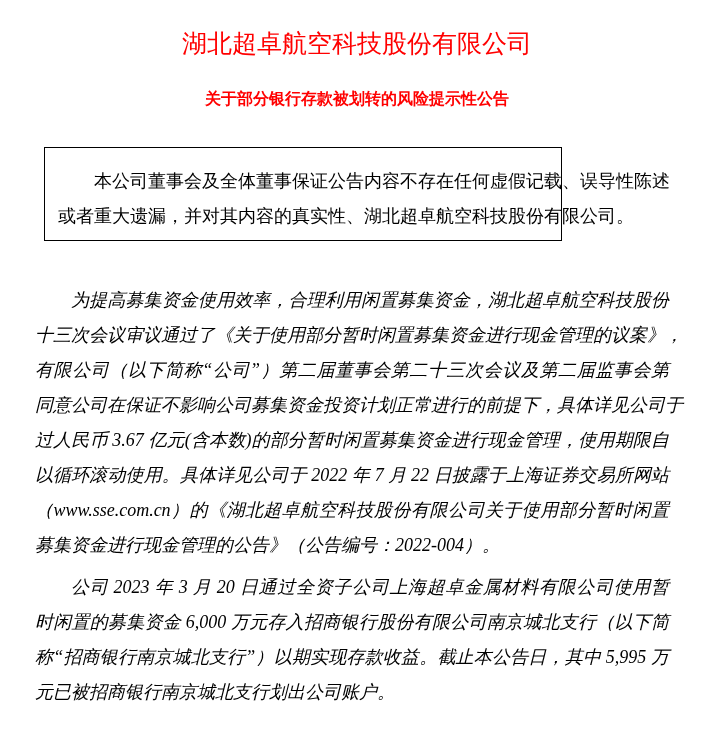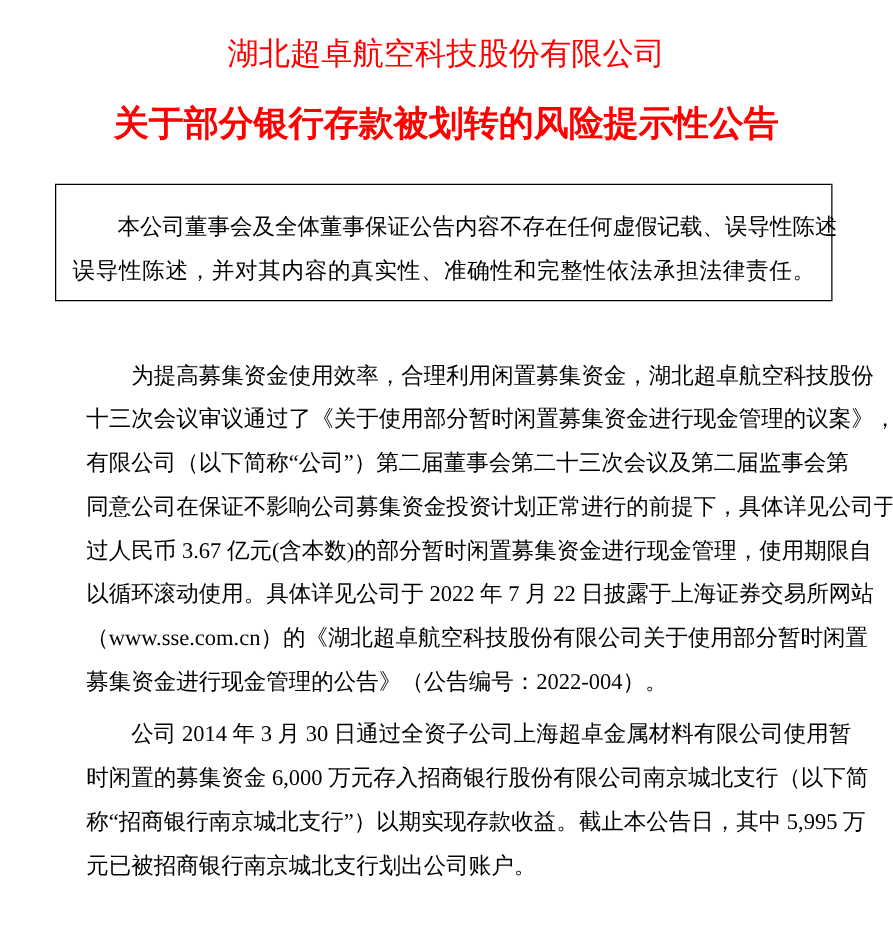--- a/index.html
+++ b/index.html
@@ -21,35 +21,36 @@
     text-align: center;
     font-size: 25px;
     line-height: 30px;
     font-weight: normal;
     color: #ff0000;
     font-family: "Liberation Sans", "DejaVu Sans", sans-serif;
   }
   .subtitle {
     margin: 27px 0 0 0;
     text-align: center;
-    font-size: 28px;
+    font-size: 16px;
     line-height: 28px;
     font-weight: bold;
     color: #ff0000;
     font-family: "Liberation Sans", "DejaVu Sans", sans-serif;
   }
   .disclaimer-box {
     box-sizing: border-box;
-    width: 622px;
+    width: 518px;
     margin: 34px 0 0 44px;
     border: 1.5px solid #000000;
     padding: 16px 13px 6px 13px;
   }
   .para {
-    margin: 42px 45px 0 69px;
+    margin: 42px 45px 0 35px;
+    font-style: italic;
   }
   .para2 {
     margin-top: 7px;
   }
   .line {
     font-size: 18px;
     line-height: 35px;
     white-space: nowrap;
     overflow: visible;
     text-align: justify;
@@ -66,34 +67,34 @@
 <body>
 
 <div class="page">
 
   <div class="title">湖北超卓航空科技股份有限公司</div>
 
   <div class="subtitle">关于部分银行存款被划转的风险提示性公告</div>
 
   <div class="disclaimer-box">
     <div class="line indent">本公司董事会及全体董事保证公告内容不存在任何虚假记载、误导性陈述</div>
-    <div class="line">误导性陈述，并对其内容的真实性、准确性和完整性依法承担法律责任。</div>
+    <div class="line">或者重大遗漏，并对其内容的真实性、湖北超卓航空科技股份有限公司。</div>
   </div>
 
   <div class="para">
     <div class="line indent">为提高募集资金使用效率，合理利用闲置募集资金，湖北超卓航空科技股份</div>
     <div class="line">十三次会议审议通过了《关于使用部分暂时闲置募集资金进行现金管理的议案》，</div>
     <div class="line">有限公司（以下简称“公司”）第二届董事会第二十三次会议及第二届监事会第</div>
     <div class="line">同意公司在保证不影响公司募集资金投资计划正常进行的前提下，具体详见公司于</div>
     <div class="line">过人民币 3.67 亿元(含本数)的部分暂时闲置募集资金进行现金管理，使用期限自</div>
     <div class="line">以循环滚动使用。具体详见公司于 2022 年 7 月 22 日披露于上海证券交易所网站</div>
     <div class="line">（www.sse.com.cn）的《湖北超卓航空科技股份有限公司关于使用部分暂时闲置</div>
     <div class="line last">募集资金进行现金管理的公告》（公告编号：2022-004）。</div>
   </div>
 
   <div class="para para2">
-    <div class="line indent">公司 2014 年 3 月 30 日通过全资子公司上海超卓金属材料有限公司使用暂</div>
+    <div class="line indent">公司 2023 年 3 月 20 日通过全资子公司上海超卓金属材料有限公司使用暂</div>
     <div class="line">时闲置的募集资金 6,000 万元存入招商银行股份有限公司南京城北支行（以下简</div>
     <div class="line">称“招商银行南京城北支行”）以期实现存款收益。截止本公告日，其中 5,995 万</div>
     <div class="line last">元已被招商银行南京城北支行划出公司账户。</div>
   </div>
 
 </div>
 
 </body></html>

